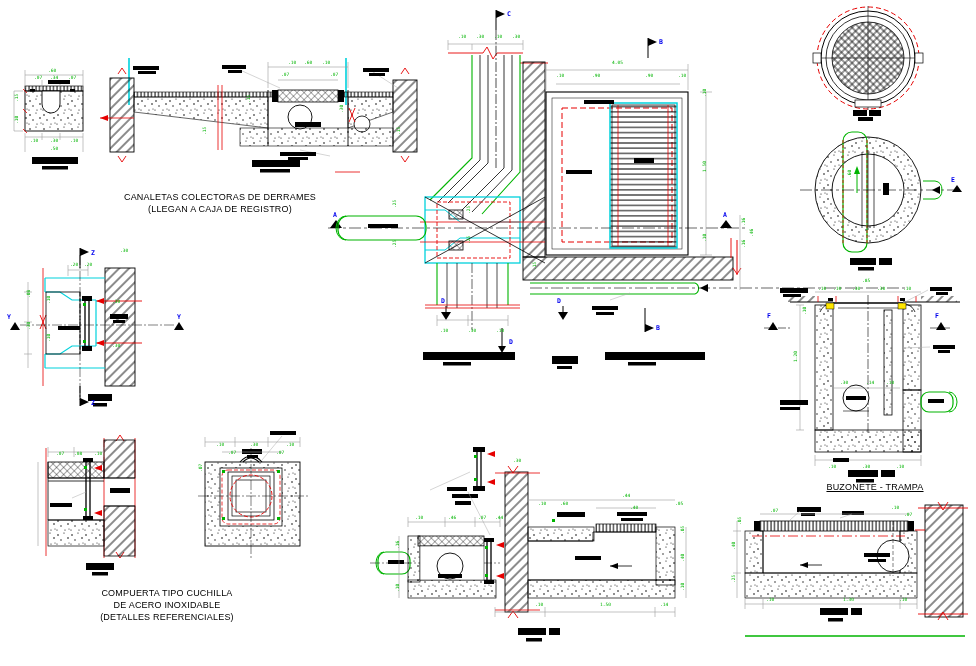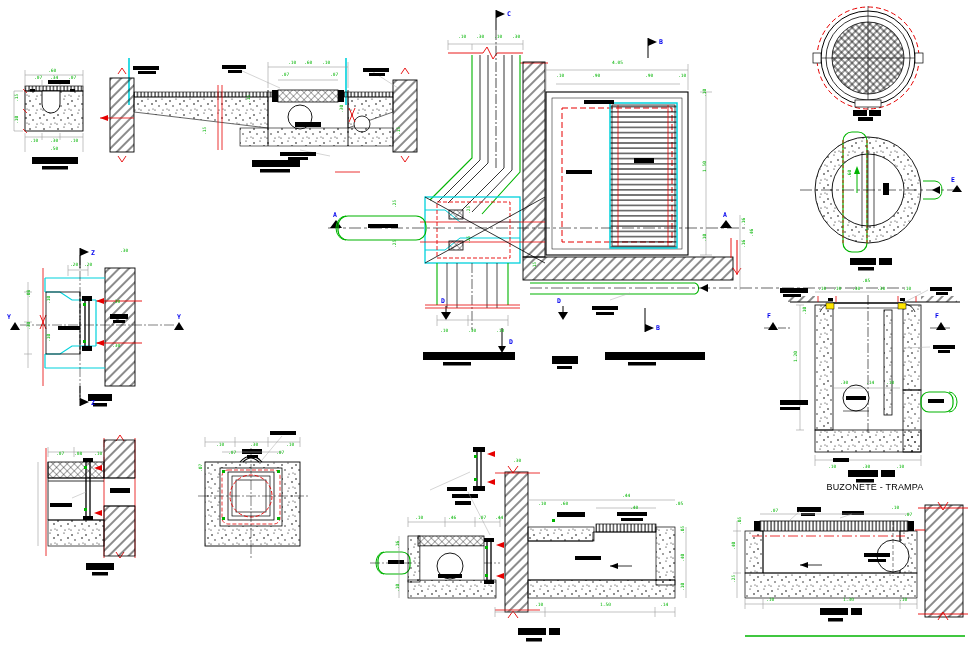--- a/index.html
+++ b/index.html
@@ -514,17 +514,26 @@
         <text x="904" y="516" fill="#00b400" font-size="4.5">.07</text>
         <text x="741" y="525" fill="#00b400" font-size="4.5" transform="rotate(-90 741 525)">.05</text>
         <text x="735" y="550" fill="#00b400" font-size="4.5" transform="rotate(-90 735 550)">.40</text>
         <text x="735" y="583" fill="#00b400" font-size="4.5" transform="rotate(-90 735 583)">.25</text>
         <text x="766" y="601" fill="#00b400" font-size="4.5">.10</text>
         <text x="843" y="601" fill="#00b400" font-size="4.5">1.30</text>
         <text x="899" y="601" fill="#00b400" font-size="4.5">.10</text>
       </g>
 </svg>
 
-<div class="lbl" style="left:795px;top:481px;width:160px;">
+<div class="lbl" style="left:80px;top:191px;width:280px;">
+  <div>CANALETAS COLECTORAS DE DERRAMES</div>
+  <div>(LLEGAN A CAJA DE REGISTRO)</div>
+</div>
+<div class="lbl" style="left:67px;top:587px;width:200px;">
+  <div>COMPUERTA TIPO CUCHILLA</div>
+  <div>DE ACERO INOXIDABLE</div>
+  <div>(DETALLES REFERENCIALES)</div>
+</div>
+<div class="lbl" style="left:795px;top:481px;width:160px;text-decoration:underline;">
   <div>BUZONETE - TRAMPA</div>
 </div>
 
 </div>
 
 </body></html>

